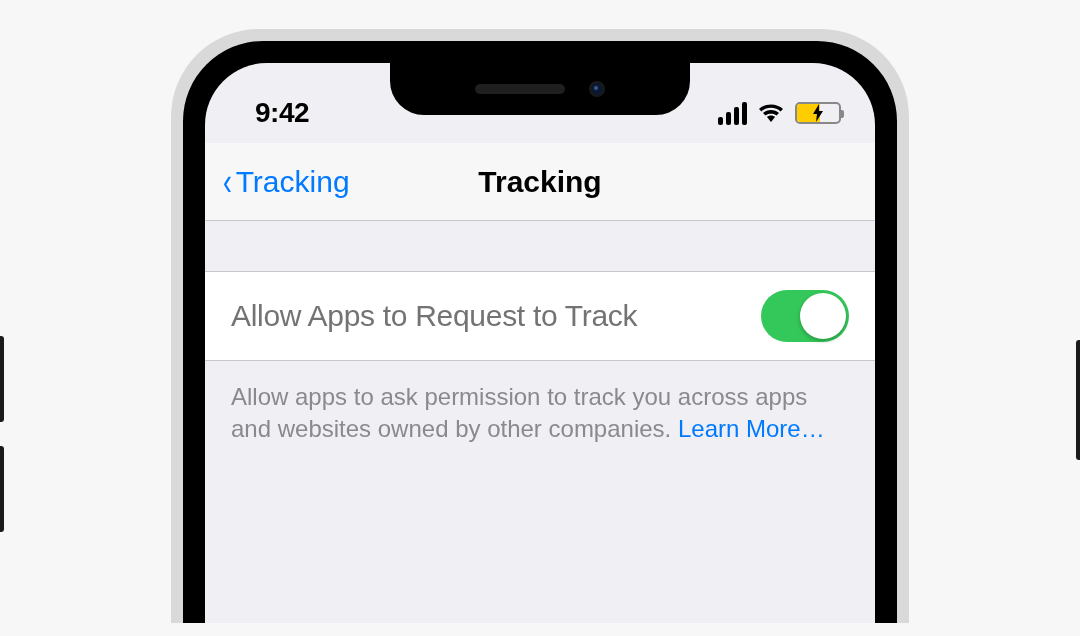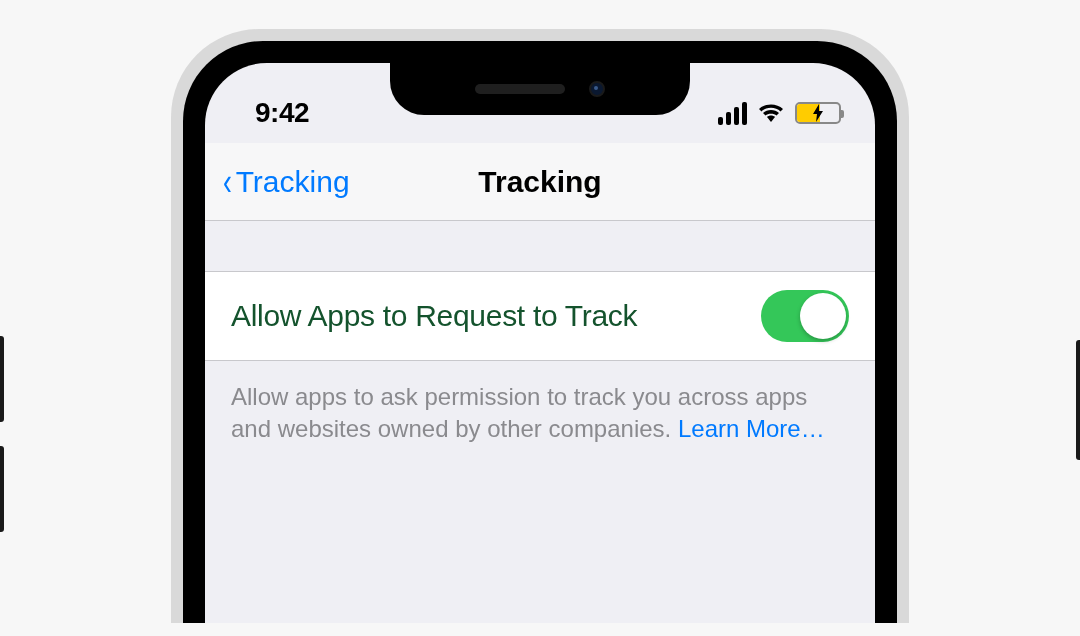--- a/index.html
+++ b/index.html
@@ -194,21 +194,21 @@
       background: #fff;
       border-top: 1px solid #c8c8cc;
       border-bottom: 1px solid #c8c8cc;
       padding: 18px 26px;
       display: flex;
       align-items: center;
       justify-content: space-between;
     }
     .row-label {
       font-size: 30px;
-      color: #14532d;
+      color: #737373;
       letter-spacing: -0.3px;
     }
     
     .toggle {
       position: relative;
       width: 88px;
       height: 52px;
       border-radius: 26px;
     }
     .toggle.on { background: #34c759; }

